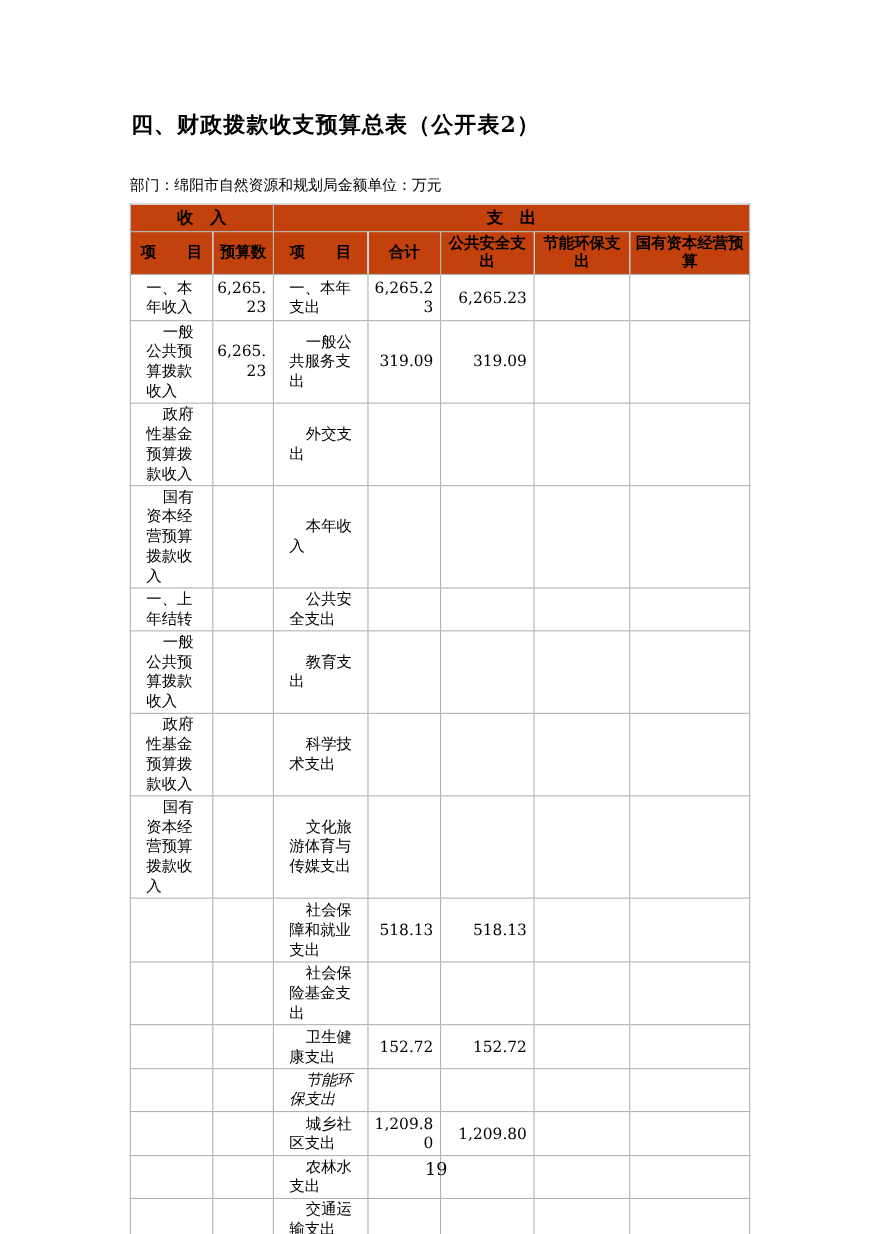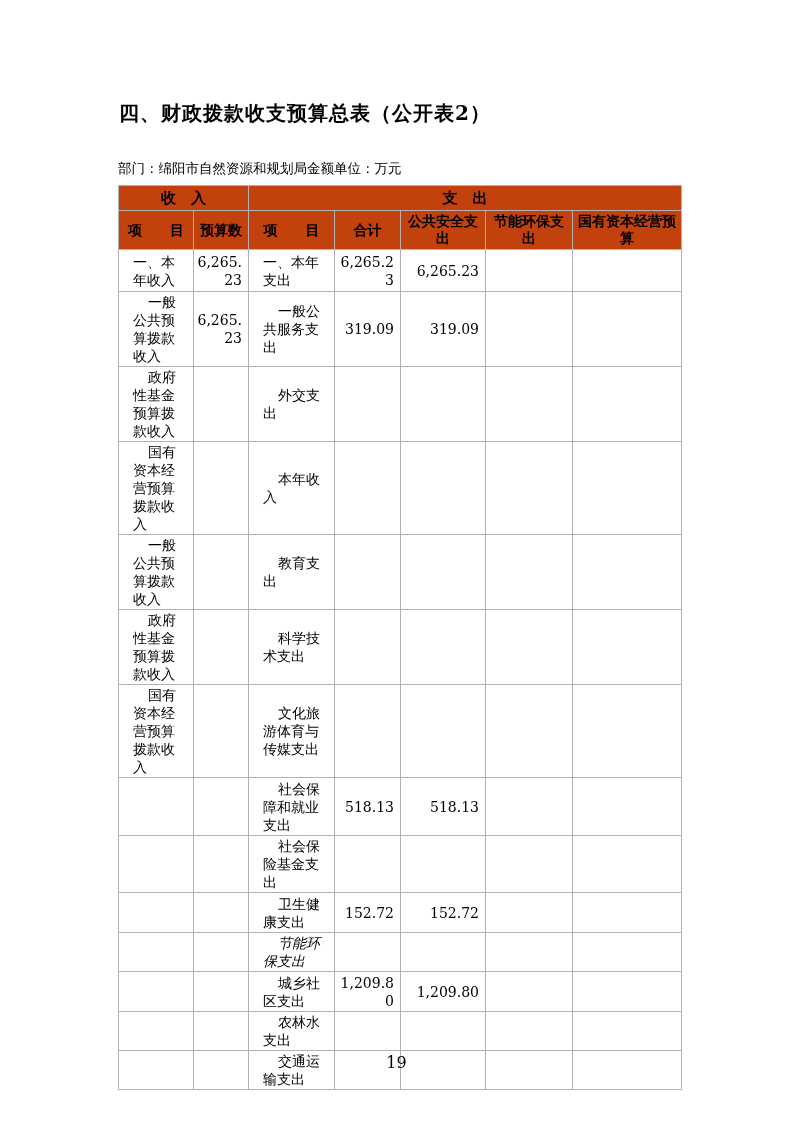--- a/index.html
+++ b/index.html
@@ -143,20 +143,29 @@
         </tr>
         <tr style="height: 74px;">
           <td class="item indent">国有资本经营预算拨款收入</td>
           <td class="num"></td>
           <td class="item indent">本年收入</td>
           <td class="num"></td>
           <td class="num"></td>
           <td class="num"></td>
           <td class="num"></td>
         </tr>
+        <tr style="height: 39px;">
+          <td class="item">一、上年结转</td>
+          <td class="num"></td>
+          <td class="item indent">公共安全支出</td>
+          <td class="num"></td>
+          <td class="num"></td>
+          <td class="num"></td>
+          <td class="num"></td>
+        </tr>
         <tr style="height: 58px;">
           <td class="item indent">一般公共预算拨款收入</td>
           <td class="num"></td>
           <td class="item indent">教育支出</td>
           <td class="num"></td>
           <td class="num"></td>
           <td class="num"></td>
           <td class="num"></td>
         </tr>
         <tr style="height: 58px;">

